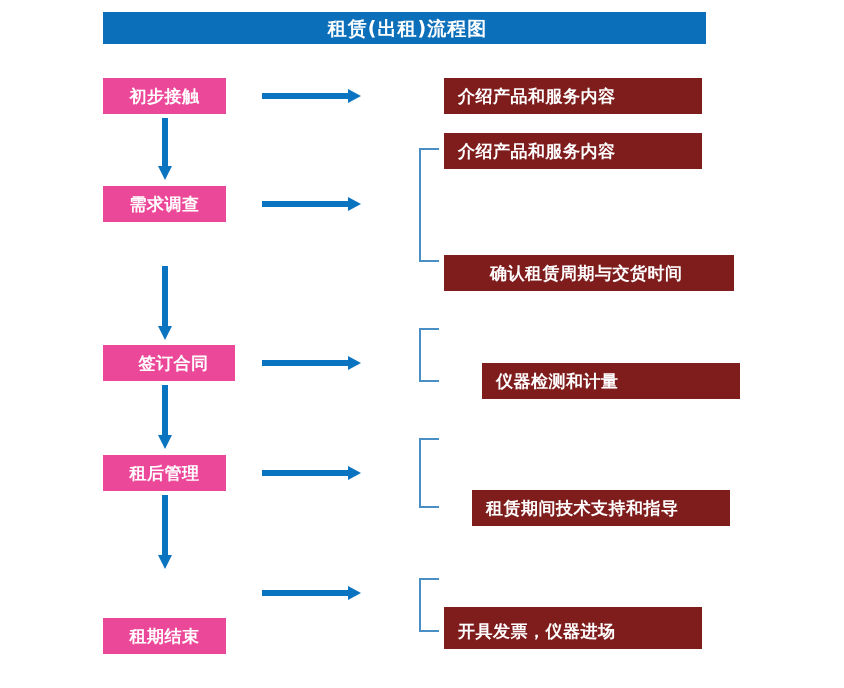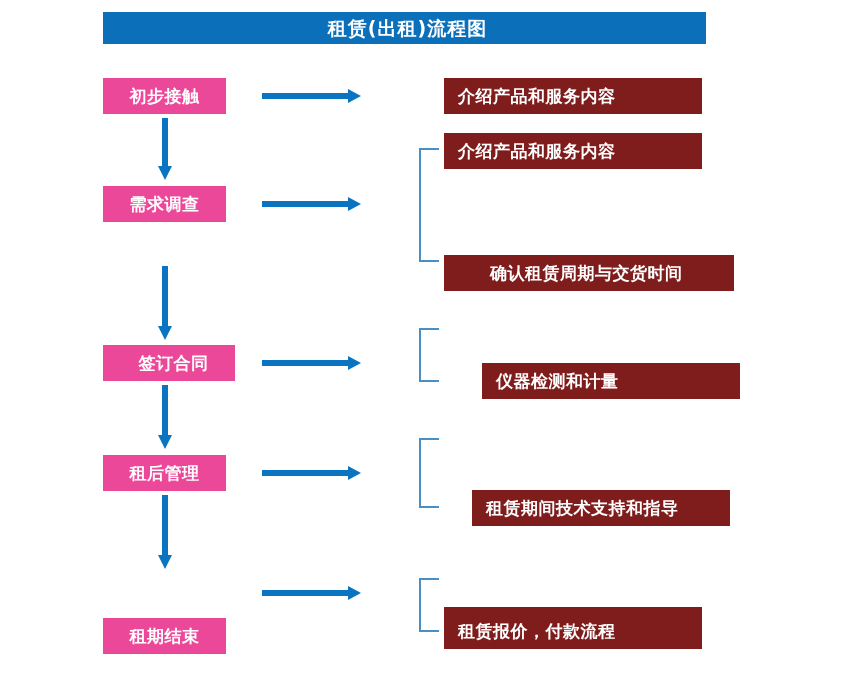--- a/index.html
+++ b/index.html
@@ -217,16 +217,16 @@
   <div class="detail-box" style="top:363px;margin-left:38px;">
     <span class="detail-label">仪器检测和计量</span>
   </div>
   <div class="detail-box" style="top:490px;margin-left:28px;">
     <span class="detail-label">租赁期间技术支持和指导</span>
   </div>
   <div class="detail-box" style="top:563px;margin-top:44px;">
     <span class="detail-label">仪器退租</span>
   </div>
   <div class="detail-box" style="top:613px;">
-    <span class="detail-label">租赁报价，付款流程</span>
+    <span class="detail-label">开具发票，仪器进场</span>
   </div>
 
 </div>
 
 </body></html>

